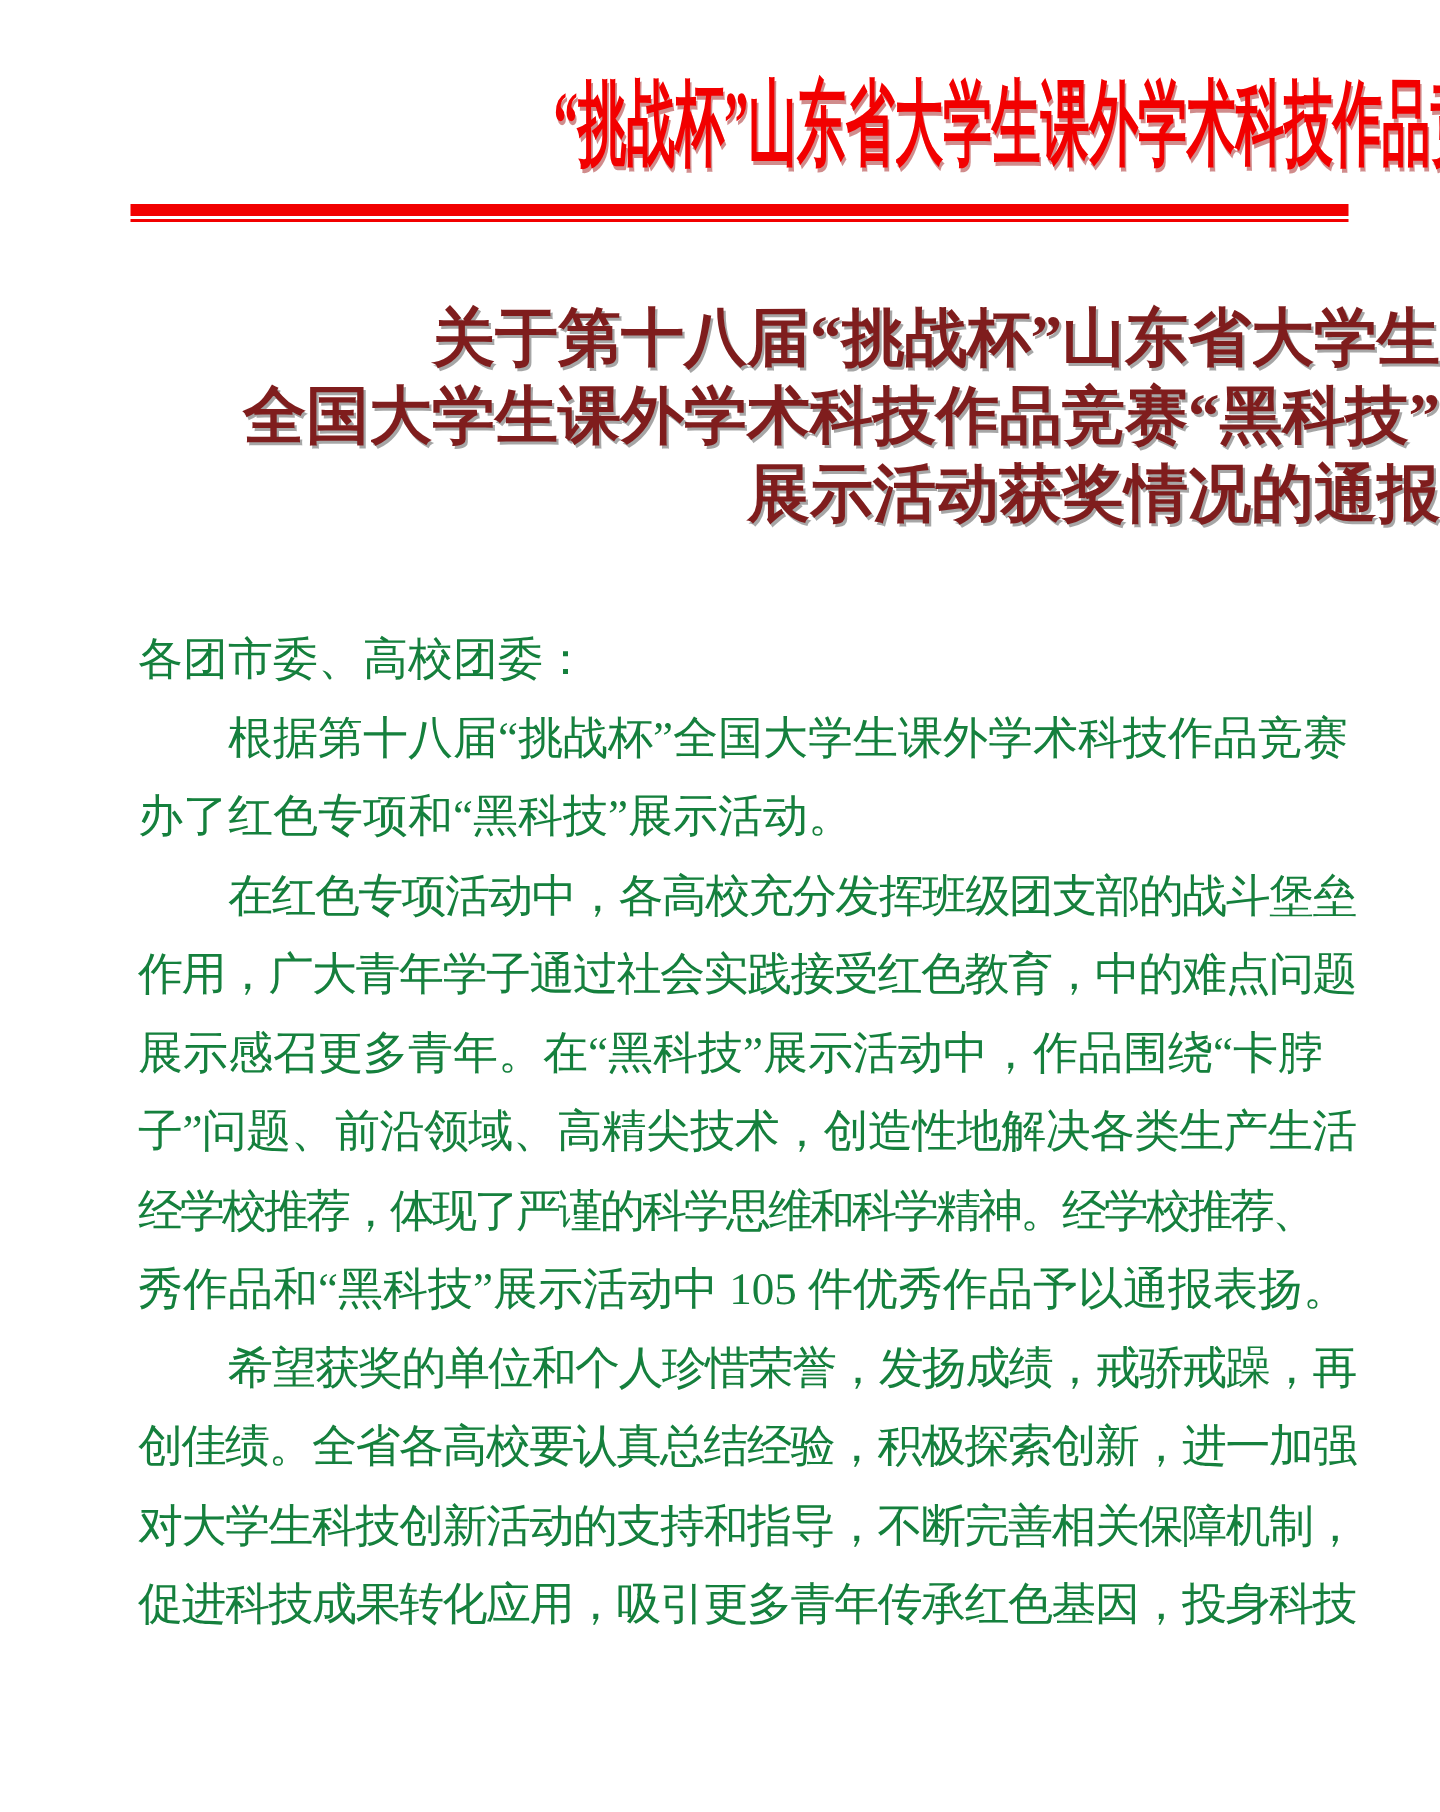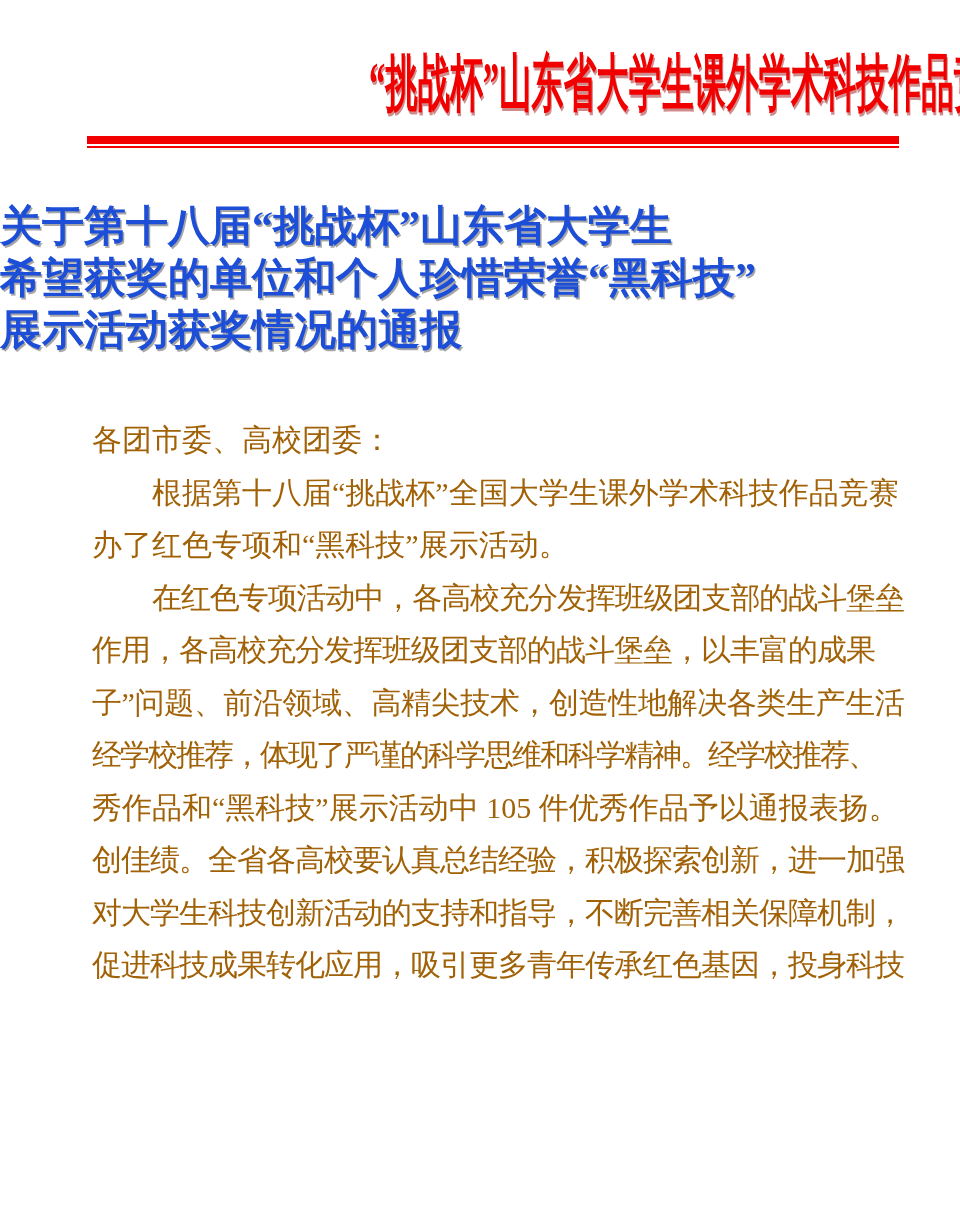--- a/index.html
+++ b/index.html
@@ -36,40 +36,40 @@
     width: 812px;
     margin-left: 87px;
     margin-top: 4px;
   }
   .rule-thick { height: 8px; background: #f20000; }
   .rule-thin  { height: 2px; background: #f20000; margin-top: 2px; }
 
   
   .doc-title {
     margin: 52px 0 0 0;
-    text-align: left;
+    text-align: right;
     font-size: 42px;
     font-weight: bold;
-    color: #1d4ed8;
+    color: #7f1d1d;
     text-shadow: 1.5px 2px 0 rgba(0, 0, 0, 0.35);
   }
   .title-line {
     line-height: 52px;
     height: 52px;
     white-space: nowrap;
   }
   .title-line .fit-scale { transform-origin: 50% 50%; }
 
   
   .doc-body {
     width: 812px;
     margin-left: 92px;
     margin-top: 58px;
     font-size: 30px;
-    color: #a16207;
+    color: #15803d;
   }
   .body-line {
     line-height: 52.5px;
     height: 52.5px;
     white-space: nowrap;
     transform-origin: 0 50%;
   }
   .body-line.indent { text-indent: 60px; }
 </style>
 </head>
@@ -82,32 +82,34 @@
       <span class="fit-scale" style="transform: scaleX(0.5239);">“挑战杯”山东省大学生课外学术科技作品竞赛组织委员会</span>
     </div>
     <div class="double-rule">
       <div class="rule-thick"></div>
       <div class="rule-thin"></div>
     </div>
   </div>
 
   <div class="doc-title">
       <div class="title-line"><span class="fit-scale" style="transform: scaleX(1);">关于第十八届“挑战杯”山东省大学生</span></div>
-      <div class="title-line"><span class="fit-scale" style="transform: scaleX(1);">希望获奖的单位和个人珍惜荣誉“黑科技”</span></div>
+      <div class="title-line"><span class="fit-scale" style="transform: scaleX(1);">全国大学生课外学术科技作品竞赛“黑科技”</span></div>
       <div class="title-line"><span class="fit-scale" style="transform: scaleX(1);">展示活动获奖情况的通报</span></div>
     </div>
 
   <div class="doc-body">
     <div class="body-line salutation">各团市委、高校团委：</div>
 
   <div class="body-line indent just" style="letter-spacing: 0px;">根据第十八届“挑战杯”全国大学生课外学术科技作品竞赛</div>
       <div class="body-line">办了红色专项和“黑科技”展示活动。</div>
       <div class="body-line indent just" style="letter-spacing: -1.08px;">在红色专项活动中，各高校充分发挥班级团支部的战斗堡垒</div>
-      <div class="body-line just" style="letter-spacing: -1px;">作用，各高校充分发挥班级团支部的战斗堡垒，以丰富的成果</div>
+      <div class="body-line just" style="letter-spacing: -1px;">作用，广大青年学子通过社会实践接受红色教育，中的难点问题</div>
+      <div class="body-line just" style="letter-spacing: 0px;">展示感召更多青年。在“黑科技”展示活动中，作品围绕“卡脖</div>
       <div class="body-line just" style="letter-spacing: -0.39px; text-align: right;">子”问题、前沿领域、高精尖技术，创造性地解决各类生产生活</div>
       <div class="body-line just" style="letter-spacing: -2px;">经学校推荐，体现了严谨的科学思维和科学精神。经学校推荐、</div>
       <div class="body-line">秀作品和“黑科技”展示活动中 105 件优秀作品予以通报表扬。</div>
+      <div class="body-line indent just" style="letter-spacing: -1.08px;">希望获奖的单位和个人珍惜荣誉，发扬成绩，戒骄戒躁，再</div>
       <div class="body-line just" style="letter-spacing: -1px;">创佳绩。全省各高校要认真总结经验，积极探索创新，进一加强</div>
       <div class="body-line just" style="letter-spacing: -1px;">对大学生科技创新活动的支持和指导，不断完善相关保障机制，</div>
       <div class="body-line just" style="letter-spacing: -1px;">促进科技成果转化应用，吸引更多青年传承红色基因，投身科技</div>
     </div>
 
 </div>
 
 </body></html>

